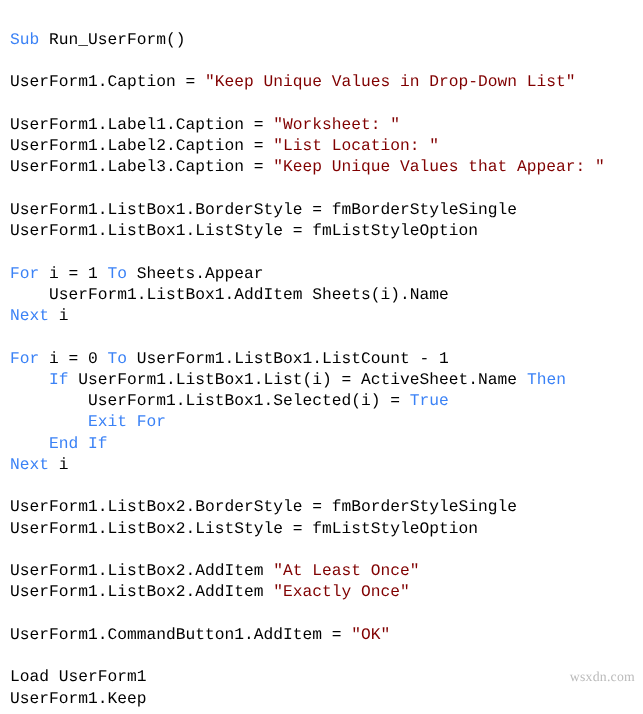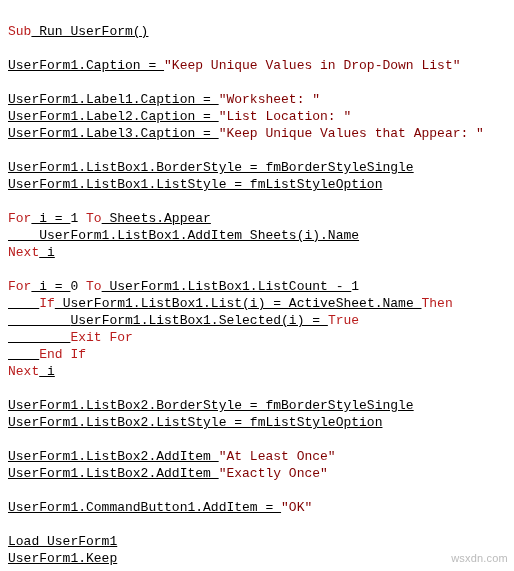--- a/index.html
+++ b/index.html
@@ -14,29 +14,29 @@
     color: #000000;
     overflow: hidden;
   }
   .editor {
     box-sizing: border-box;
     padding: 6px 4px 4px 8px;
     white-space: pre;
     position: relative;
     height: 100%;
   }
-  .kw   { color: #b91c1c; }  
+  .kw   { color: #3b82f6; }  
   .str  { color: #800000; }  
   .num  { color: #000000; }
-  .txt  { color: #000000; text-decoration: underline; }
+  .txt  { color: #000000; }
   .watermark {
     position: absolute;
     right: 6px;
-    bottom: 4px;
-    font-family: Liberation Sans, sans-serif;
+    bottom: 20px;
+    font-family: Liberation Serif, serif;
     font-size: 11px;
     color: #bbbbbb;
     letter-spacing: 0.2px;
   }
 </style>
 </head>
 <body>
 
 <div class="editor">
 <span class="kw">Sub</span><span class="txt"> Run_UserForm()</span>

